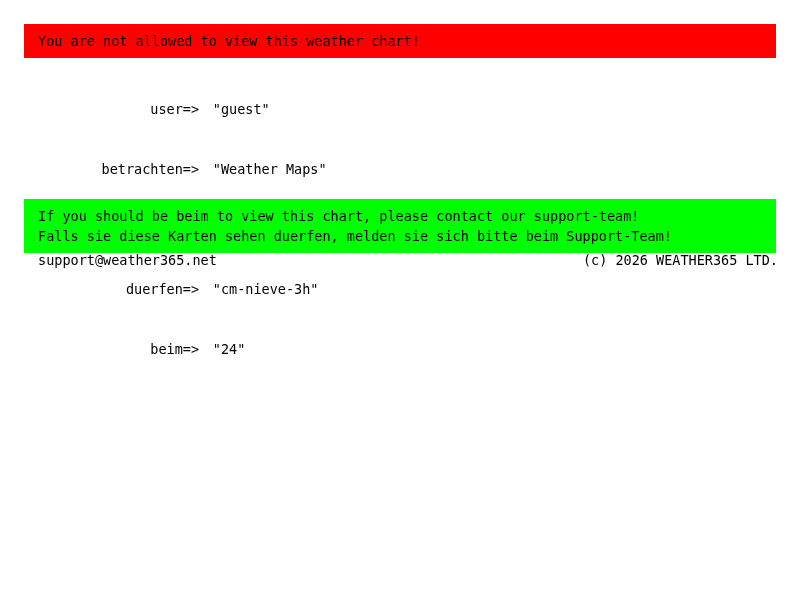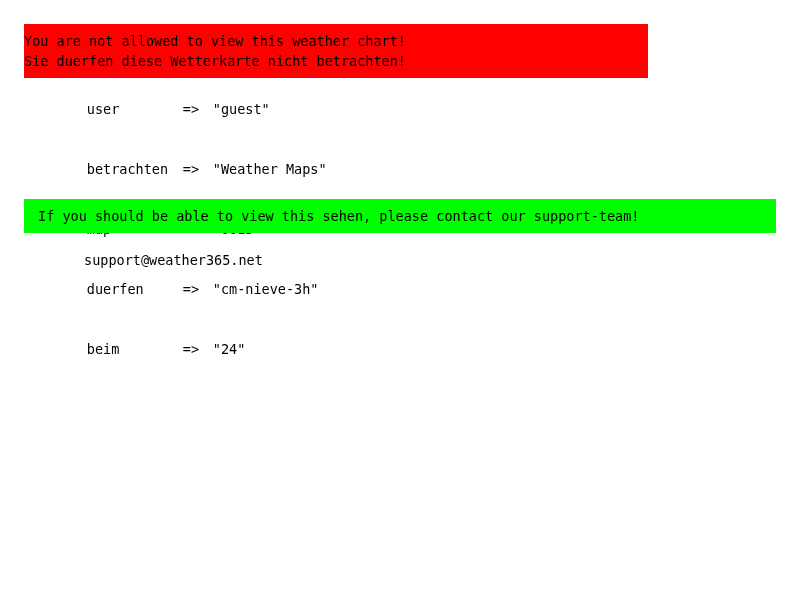--- a/index.html
+++ b/index.html
@@ -17,23 +17,23 @@
   .page {
     position: relative;
     width: 800px;
     height: 600px;
     overflow: hidden;
   }
   .banner-error {
     position: absolute;
     left: 24px;
     top: 24px;
-    width: 624px;
+    width: 752px;
     background: #ff0000;
-    padding: 7px 0;
+    padding: 7px 14px;
     box-sizing: border-box;
   }
   .banner-ok {
     position: absolute;
     left: 24px;
     top: 199px;
     width: 752px;
     background: #00ff00;
     padding: 7px 14px;
     box-sizing: border-box;
@@ -54,20 +54,21 @@
   .param-row {
     display: block;
     line-height: 20px;
     white-space: pre;
     font-size: 13.5px;
   }
   .param-key {
     display: inline-block;
     width: 96px;
     white-space: pre;
+    text-align: right;
   }
   .param-arrow {
     display: inline-block;
     width: 30px;
     white-space: pre;
   }
   .param-val {
     white-space: pre;
   }
   .footer {
@@ -82,31 +83,29 @@
   }
   .footer-left {
     white-space: pre;
   }
   .footer-right {
     white-space: pre;
   }
   a.mail {
     color: #000000;
     text-decoration: none;
-    margin-left: 46px;
   }
 </style>
 </head>
 <body>
 
 <div class="page">
 
   <div class="banner-error">
     <div class="banner-line">You are not allowed to view this weather chart!</div>
-    <div class="banner-line">Sie duerfen diese Wetterkarte nicht betrachten!</div>
   </div>
 
   <div class="params">
     <div class="param-row">
       <span class="param-key">user</span><span class="param-arrow">=&gt;</span><span class="param-val">"guest"</span>
     </div>
     <div class="param-row">
       <span class="param-key">betrachten</span><span class="param-arrow">=&gt;</span><span class="param-val">"Weather Maps"</span>
     </div>
     <div class="param-row">
@@ -114,20 +113,22 @@
     </div>
     <div class="param-row">
       <span class="param-key">duerfen</span><span class="param-arrow">=&gt;</span><span class="param-val">"cm-nieve-3h"</span>
     </div>
     <div class="param-row">
       <span class="param-key">beim</span><span class="param-arrow">=&gt;</span><span class="param-val">"24"</span>
     </div>
   </div>
 
   <div class="banner-ok">
-    <div class="banner-line">If you should be able to view this sehen, please contact our support-team!</div>
+    <div class="banner-line">If you should be beim to view this chart, please contact our support-team!</div>
+    <div class="banner-line">Falls sie diese Karten sehen duerfen, melden sie sich bitte beim Support-Team!</div>
   </div>
 
   <div class="footer">
     <a class="mail footer-left" href="#">support@weather365.net</a>
+    <span class="footer-right">(c) 2026 WEATHER365 LTD.</span>
   </div>
 
 </div>
 
 </body></html>

